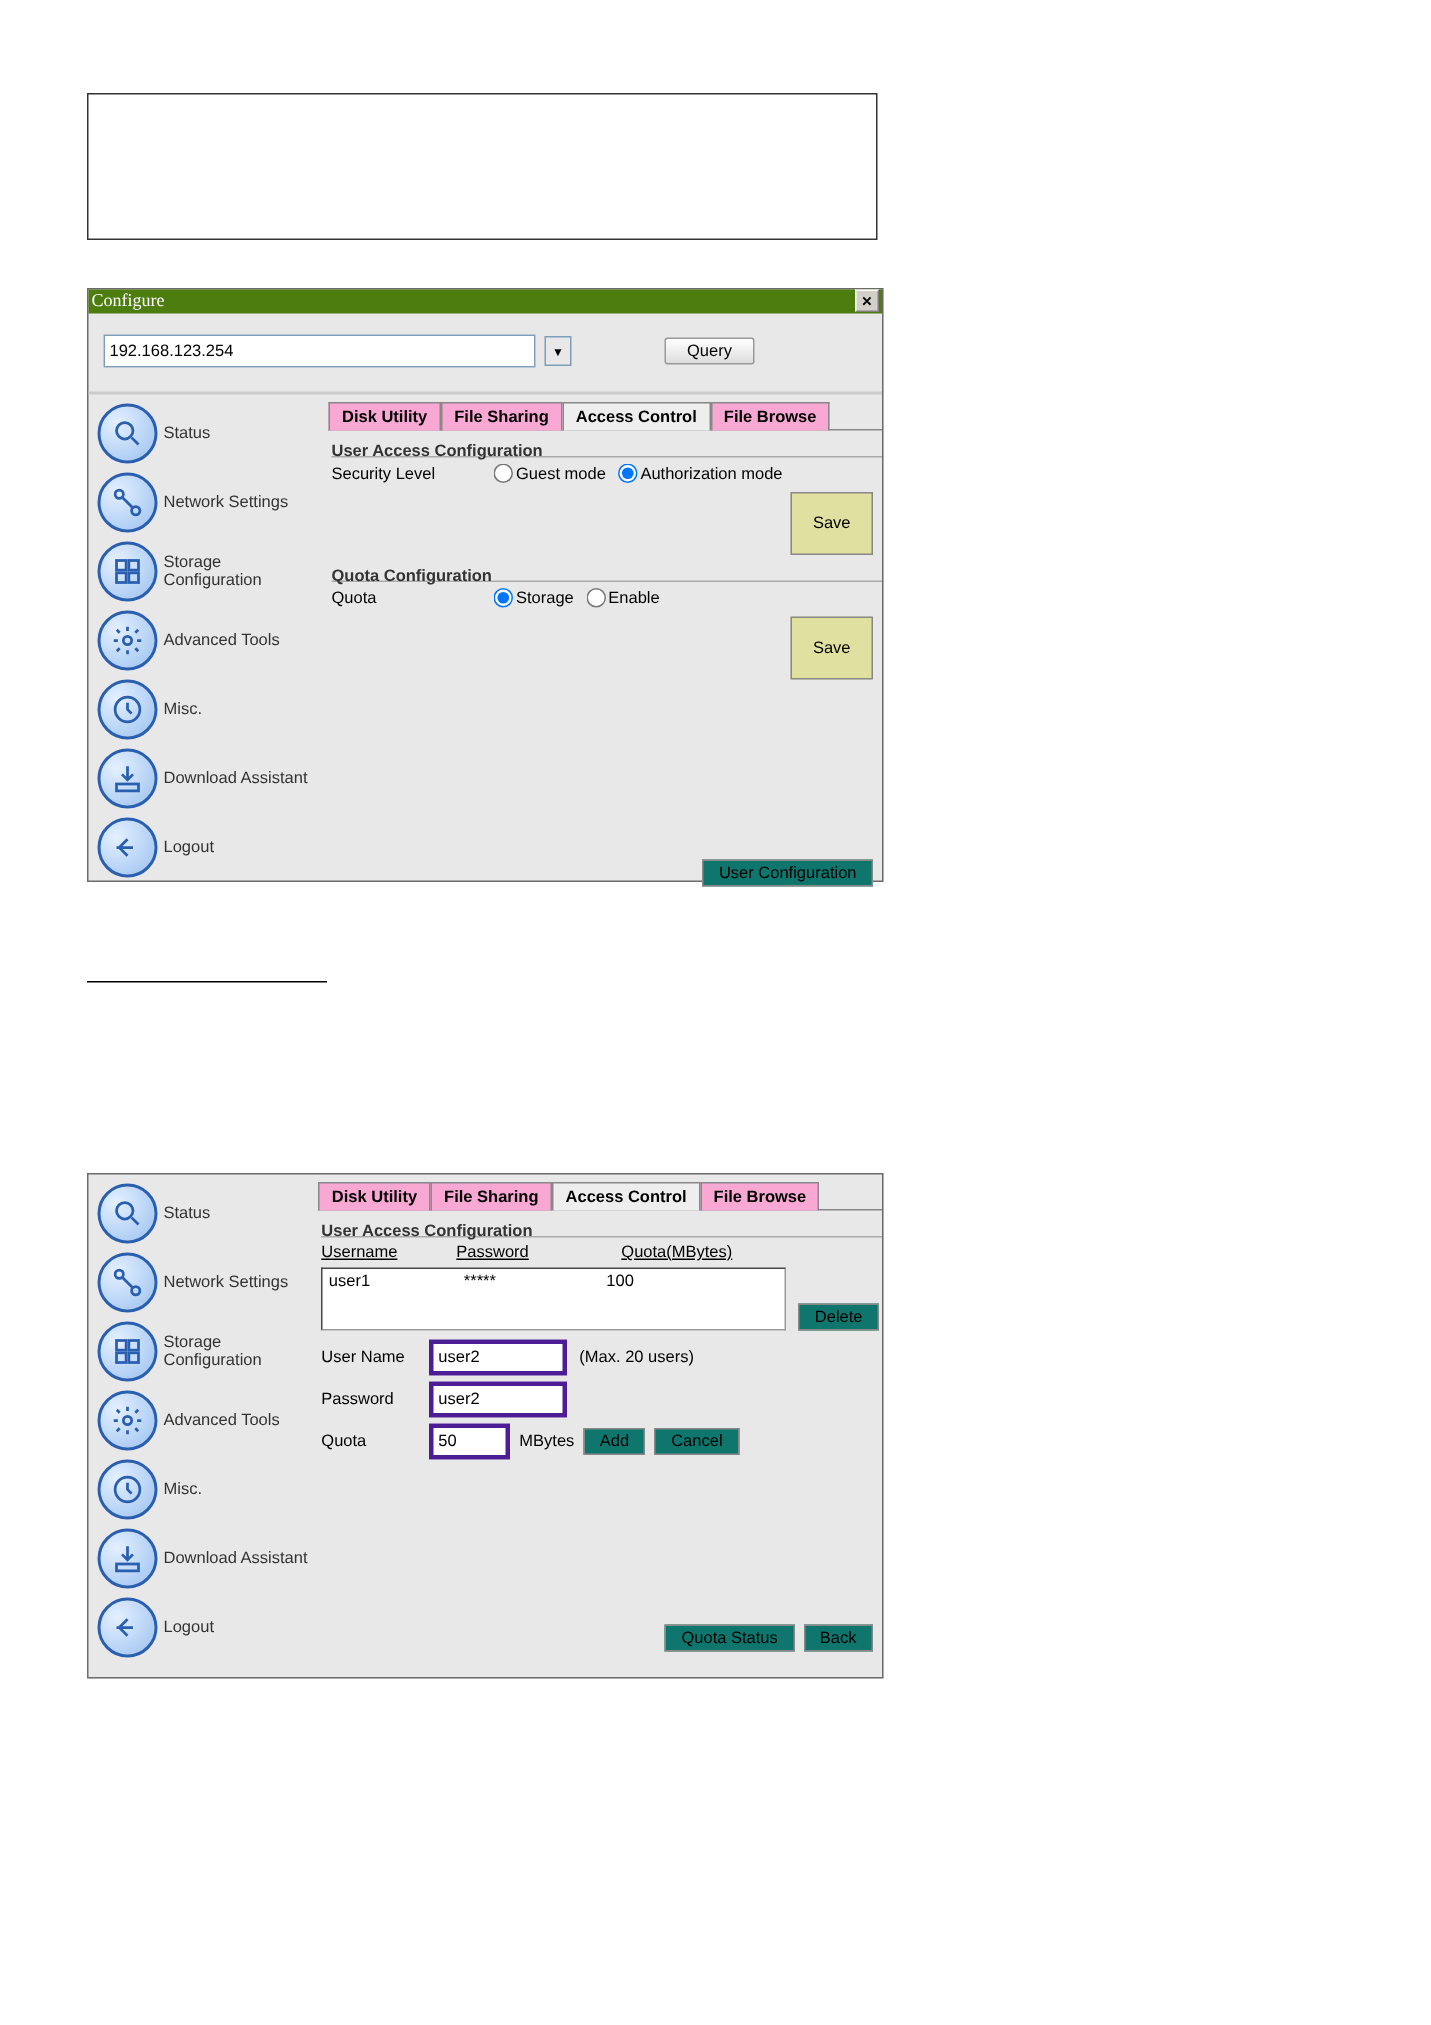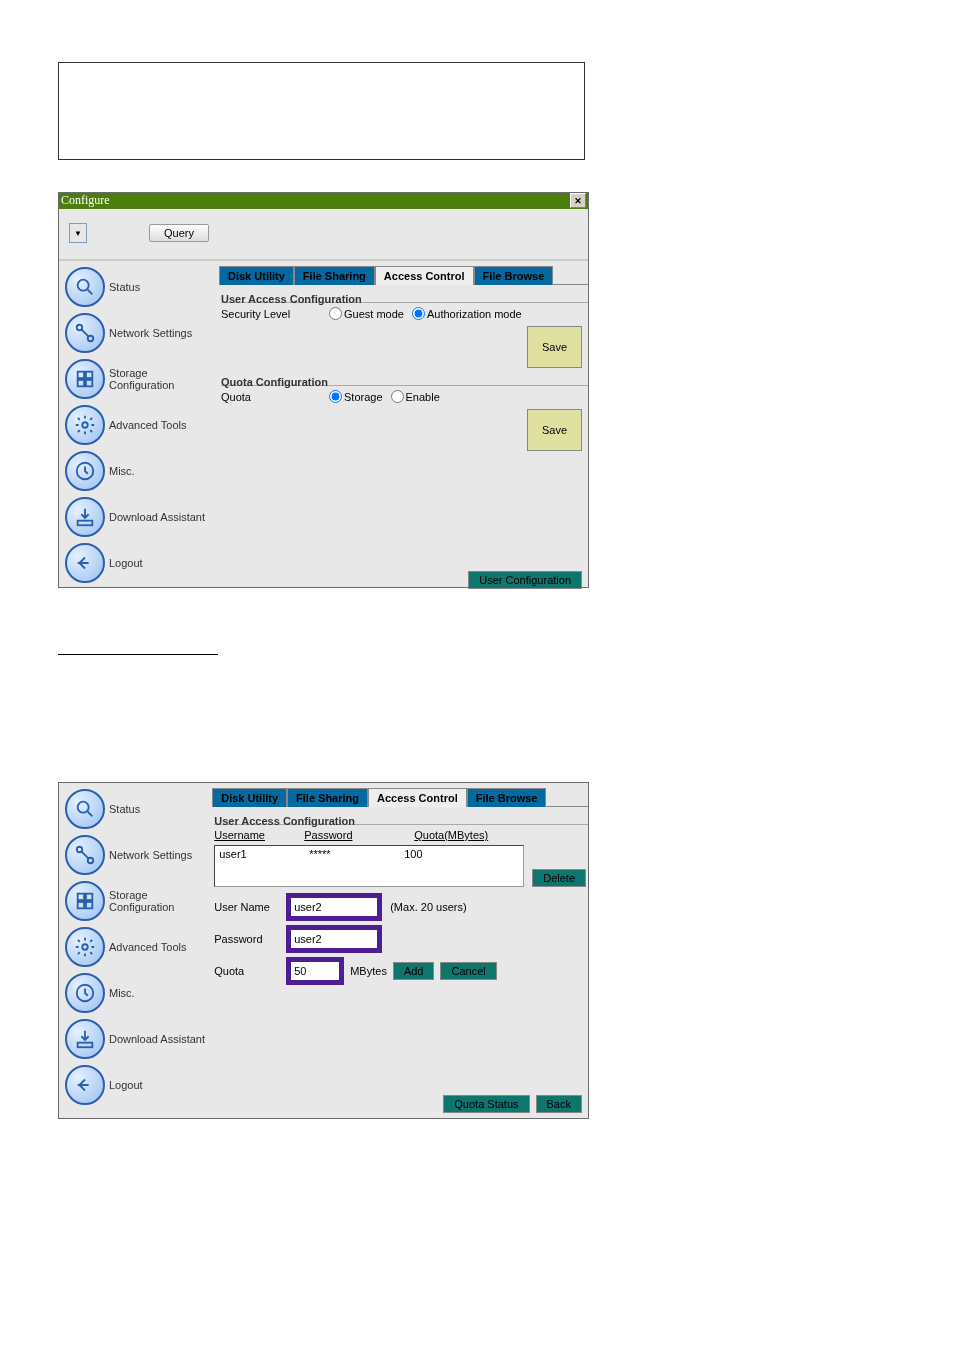--- a/index.html
+++ b/index.html
@@ -16,48 +16,49 @@
   .drop{width:16px;height:18px;border:1px solid #7f9db9;background:#e8e8e8;display:inline-flex;align-items:center;justify-content:center;font-size:8px;cursor:pointer}
   .wbtn{font-size:11px;border:1px solid #999;border-radius:2px;background:linear-gradient(#fff,#ddd);padding:2px 14px;cursor:pointer}
   .body2{display:flex}
   .sidebar{width:150px;padding:6px 4px 2px 6px}
   .sitem{display:flex;align-items:center;margin-bottom:6px;cursor:pointer}
   .sicon{width:36px;height:36px;border-radius:50%;border:2px solid #2a5fb0;background:radial-gradient(circle at 30% 30%,#e4f0ff,#9bc1f0);display:inline-flex;align-items:center;justify-content:center;margin-right:4px;flex:0 0 auto}
   .sicon svg{width:22px;height:22px}
   .slabel{font-size:11px;color:#333}
   .main{flex:1;padding-top:4px}
   .tabs{display:flex;border-bottom:1px solid #888}
-  .tab{border:1px solid #888;border-bottom:none;padding:3px 8px;margin-right:0px;font-size:11px;font-weight:bold;background:#0369a1;cursor:pointer;position:relative;top:1px}
+  .tab{border:1px solid #888;border-bottom:none;padding:3px 8px;margin-right:0px;font-size:11px;font-weight:bold;background:#f9a8d4;cursor:pointer;position:relative;top:1px}
   .tab.active{background:#eee}
   .group-title{font-weight:bold;font-size:11px;color:#333;margin:8px 0 4px 2px}
   .group-line{border-top:1px solid #aaa;margin-top:-7px;margin-left:2px}
   .row{display:flex;align-items:center;margin:4px 2px;font-size:11px}
   .flabel{width:100px}
   input[type=radio]{margin:0 2px 0 8px}
   .savebtn{background:#e0e0a0;border:1px solid #888;padding:14px 14px;font-size:11px;cursor:pointer}
   .plainbtn{background:#0f766e;border:1px solid #888;padding:2px 10px;font-size:11px;cursor:pointer}
   .right{display:flex;justify-content:flex-end;margin:6px 6px 4px 0}
   .colh{display:flex;font-size:11px;margin:4px 2px}
   .colh span{text-decoration:underline}
   .tbl{border:1px inset #999;background:#fff;width:300px;height:36px;font-size:11px;padding:2px 4px;display:flex}
-  .sminput{border:5px solid #4c1d95;background:#fff;font-size:11px;padding:1px 3px;height:16px}
+  .sminput{border:3px solid #4c1d95;background:#fff;font-size:11px;padding:1px 3px;height:16px}
   .underline-empty{position:absolute;left:58px;top:640px;width:160px;border-bottom:1px solid #000;height:14px}
 </style>
 </head>
 <body>
 <div class="page">
 
 <div class="box-top"></div>
 
 <div class="shot shot1">
   <div class="titlebar">
     <span class="title-text">Configure</span>
     <span class="xbtn">✕</span>
   </div>
   <div class="qrow">
+    <input class="ipfield" value="192.168.123.254" style="">
     <span class="drop">▼</span>
     <span style="flex:0 0 50px"></span>
     <button class="wbtn">Query</button>
   </div>
   <div class="body2">
 
     <div class="sidebar">
       <div class="sitem">
         <span class="sicon">
               <svg viewBox="0 0 24 24" fill="none" stroke="#2a5fb0" stroke-width="2">

